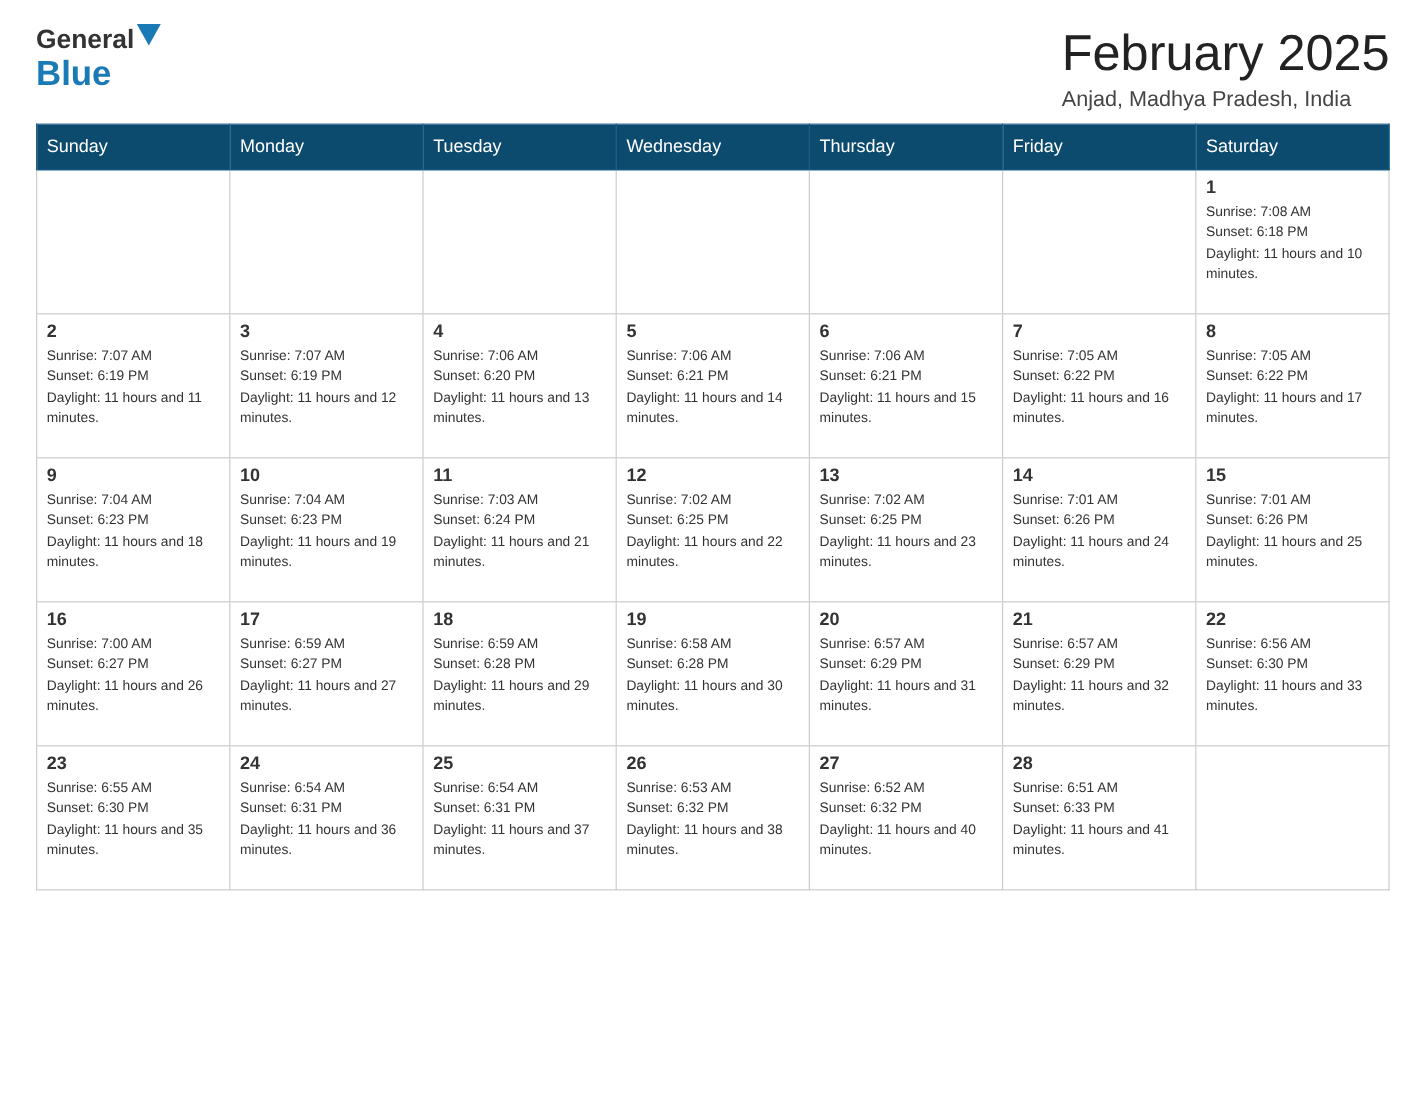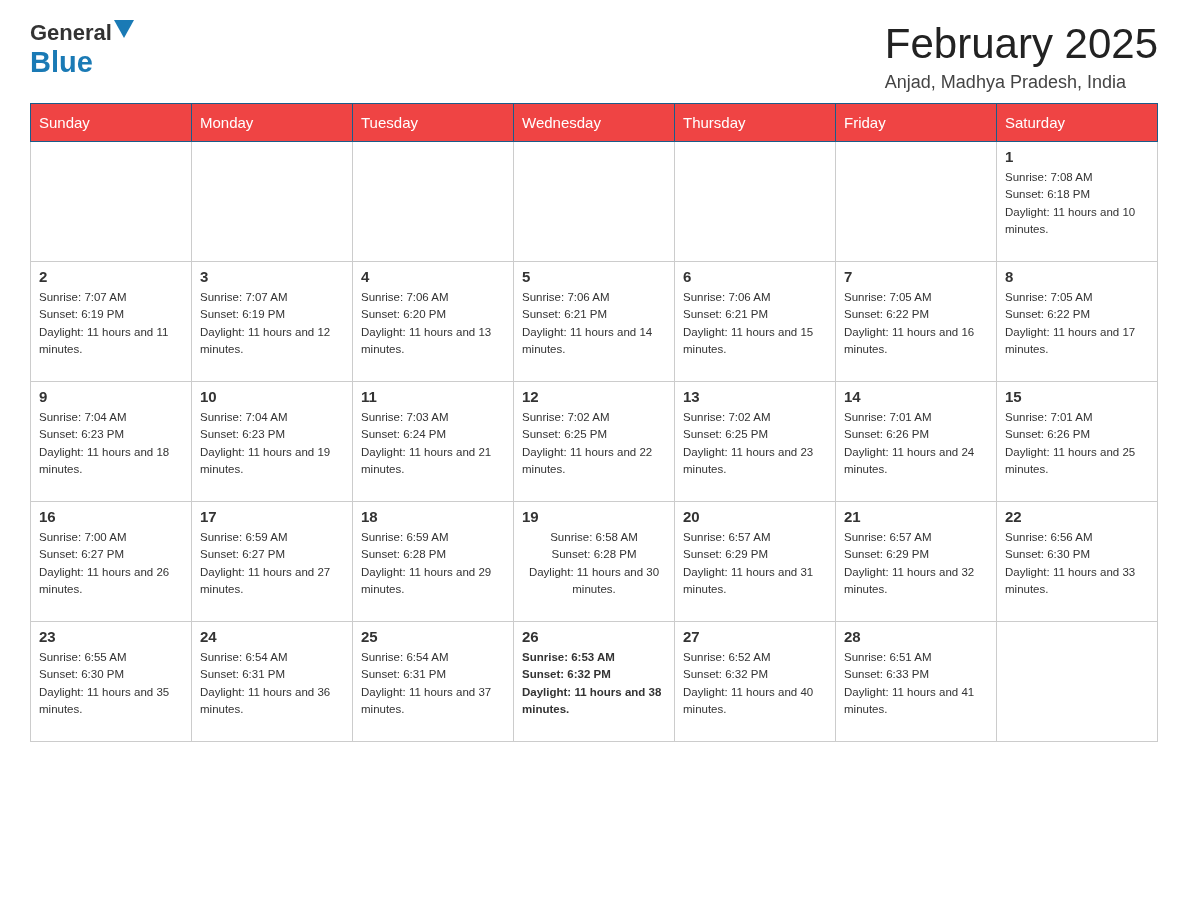--- a/index.html
+++ b/index.html
@@ -55,21 +55,21 @@
       font-size: 18px;
       font-weight: normal;
       color: #444;
     }
     .calendar {
       width: 100%;
       border-collapse: collapse;
       margin-top: 10px;
     }
     .calendar thead th {
-      background-color: #ef4444;
+      background-color: #0c4a6e;
       color: #fff;
       padding: 10px 8px;
       text-align: left;
       font-size: 15px;
       font-weight: normal;
       border: 1px solid #1a5c8a;
     }
     .calendar tbody td {
       border: 1px solid #ccc;
       vertical-align: top;
@@ -247,21 +247,21 @@
 Daylight: 11 hours and 27 minutes.</div>
         </td>
         <td>
           <span class="day-number">18</span>
           <div class="day-info" style="white-space: pre-line;">Sunrise: 6:59 AM
 Sunset: 6:28 PM
 Daylight: 11 hours and 29 minutes.</div>
         </td>
         <td>
           <span class="day-number">19</span>
-          <div class="day-info" style="white-space: pre-line; text-align: center;">Sunrise: 6:58 AM
+          <div class="day-info" style="white-space: pre-line;">Sunrise: 6:58 AM
 Sunset: 6:28 PM
 Daylight: 11 hours and 30 minutes.</div>
         </td>
         <td>
           <span class="day-number">20</span>
           <div class="day-info" style="white-space: pre-line;">Sunrise: 6:57 AM
 Sunset: 6:29 PM
 Daylight: 11 hours and 31 minutes.</div>
         </td>
         <td>
@@ -291,21 +291,21 @@
 Daylight: 11 hours and 36 minutes.</div>
         </td>
         <td>
           <span class="day-number">25</span>
           <div class="day-info" style="white-space: pre-line;">Sunrise: 6:54 AM
 Sunset: 6:31 PM
 Daylight: 11 hours and 37 minutes.</div>
         </td>
         <td>
           <span class="day-number">26</span>
-          <div class="day-info" style="white-space: pre-line; font-weight: bold;">Sunrise: 6:53 AM
+          <div class="day-info" style="white-space: pre-line;">Sunrise: 6:53 AM
 Sunset: 6:32 PM
 Daylight: 11 hours and 38 minutes.</div>
         </td>
         <td>
           <span class="day-number">27</span>
           <div class="day-info" style="white-space: pre-line;">Sunrise: 6:52 AM
 Sunset: 6:32 PM
 Daylight: 11 hours and 40 minutes.</div>
         </td>
         <td>

